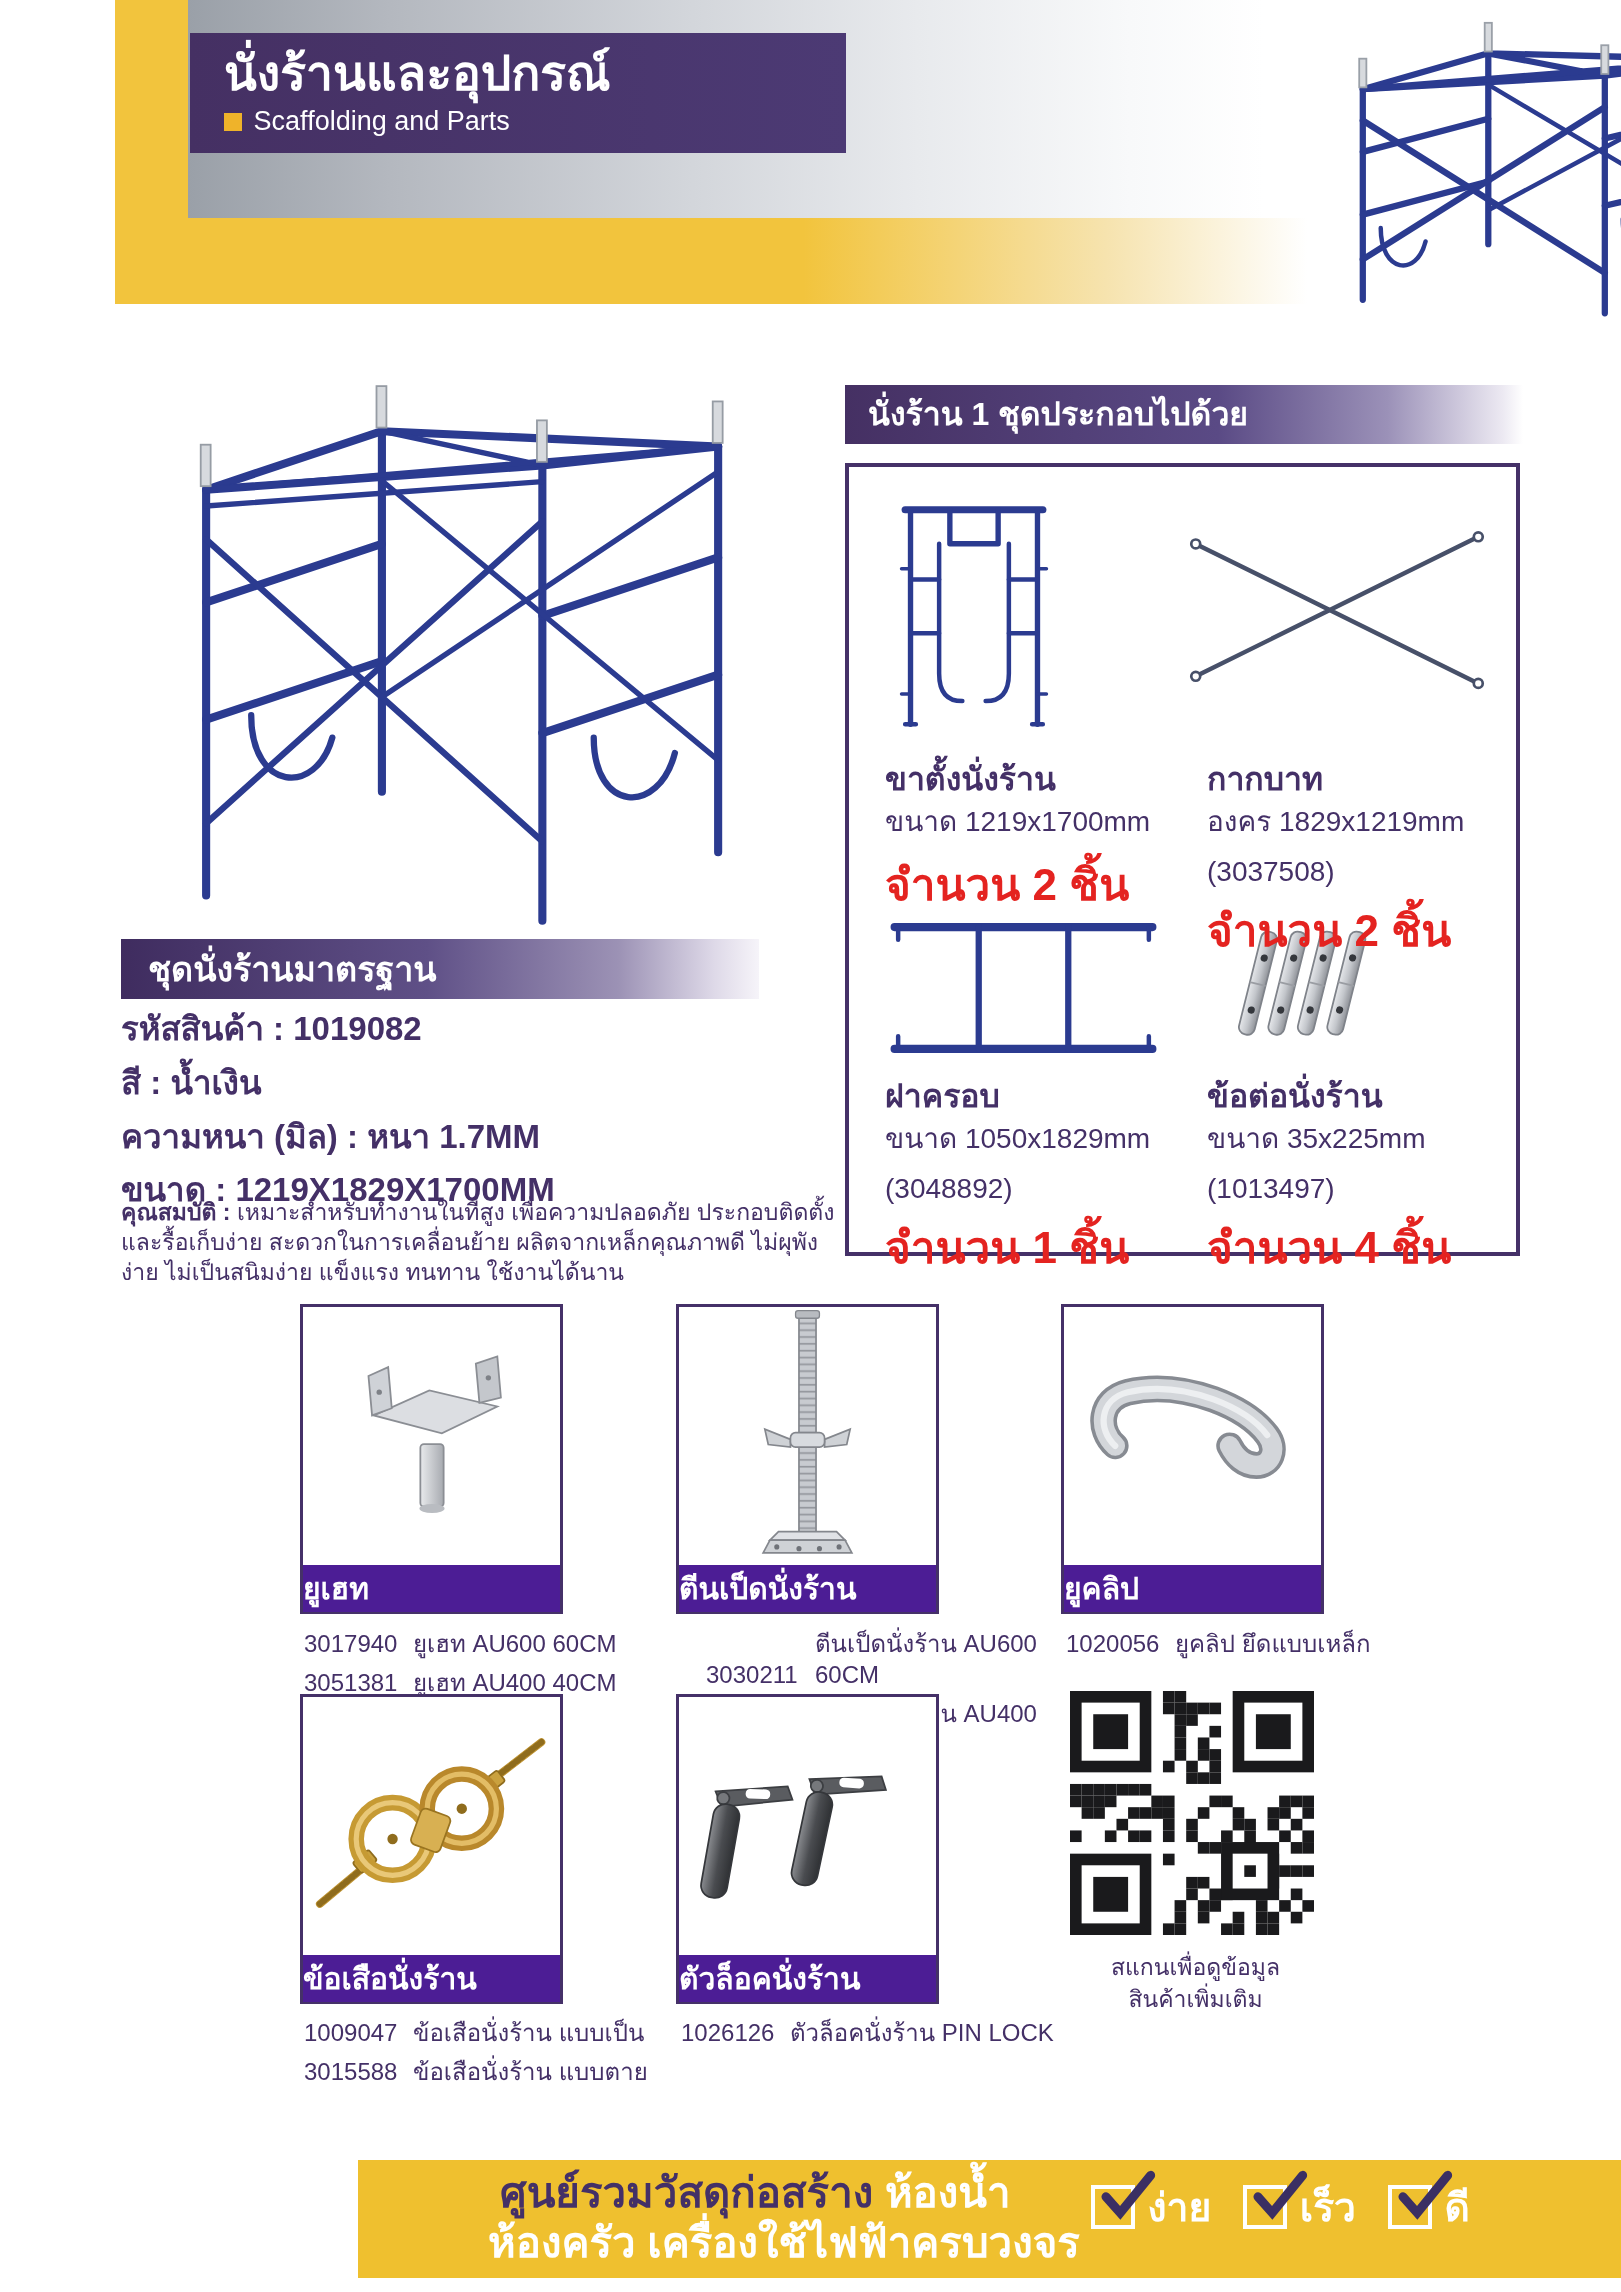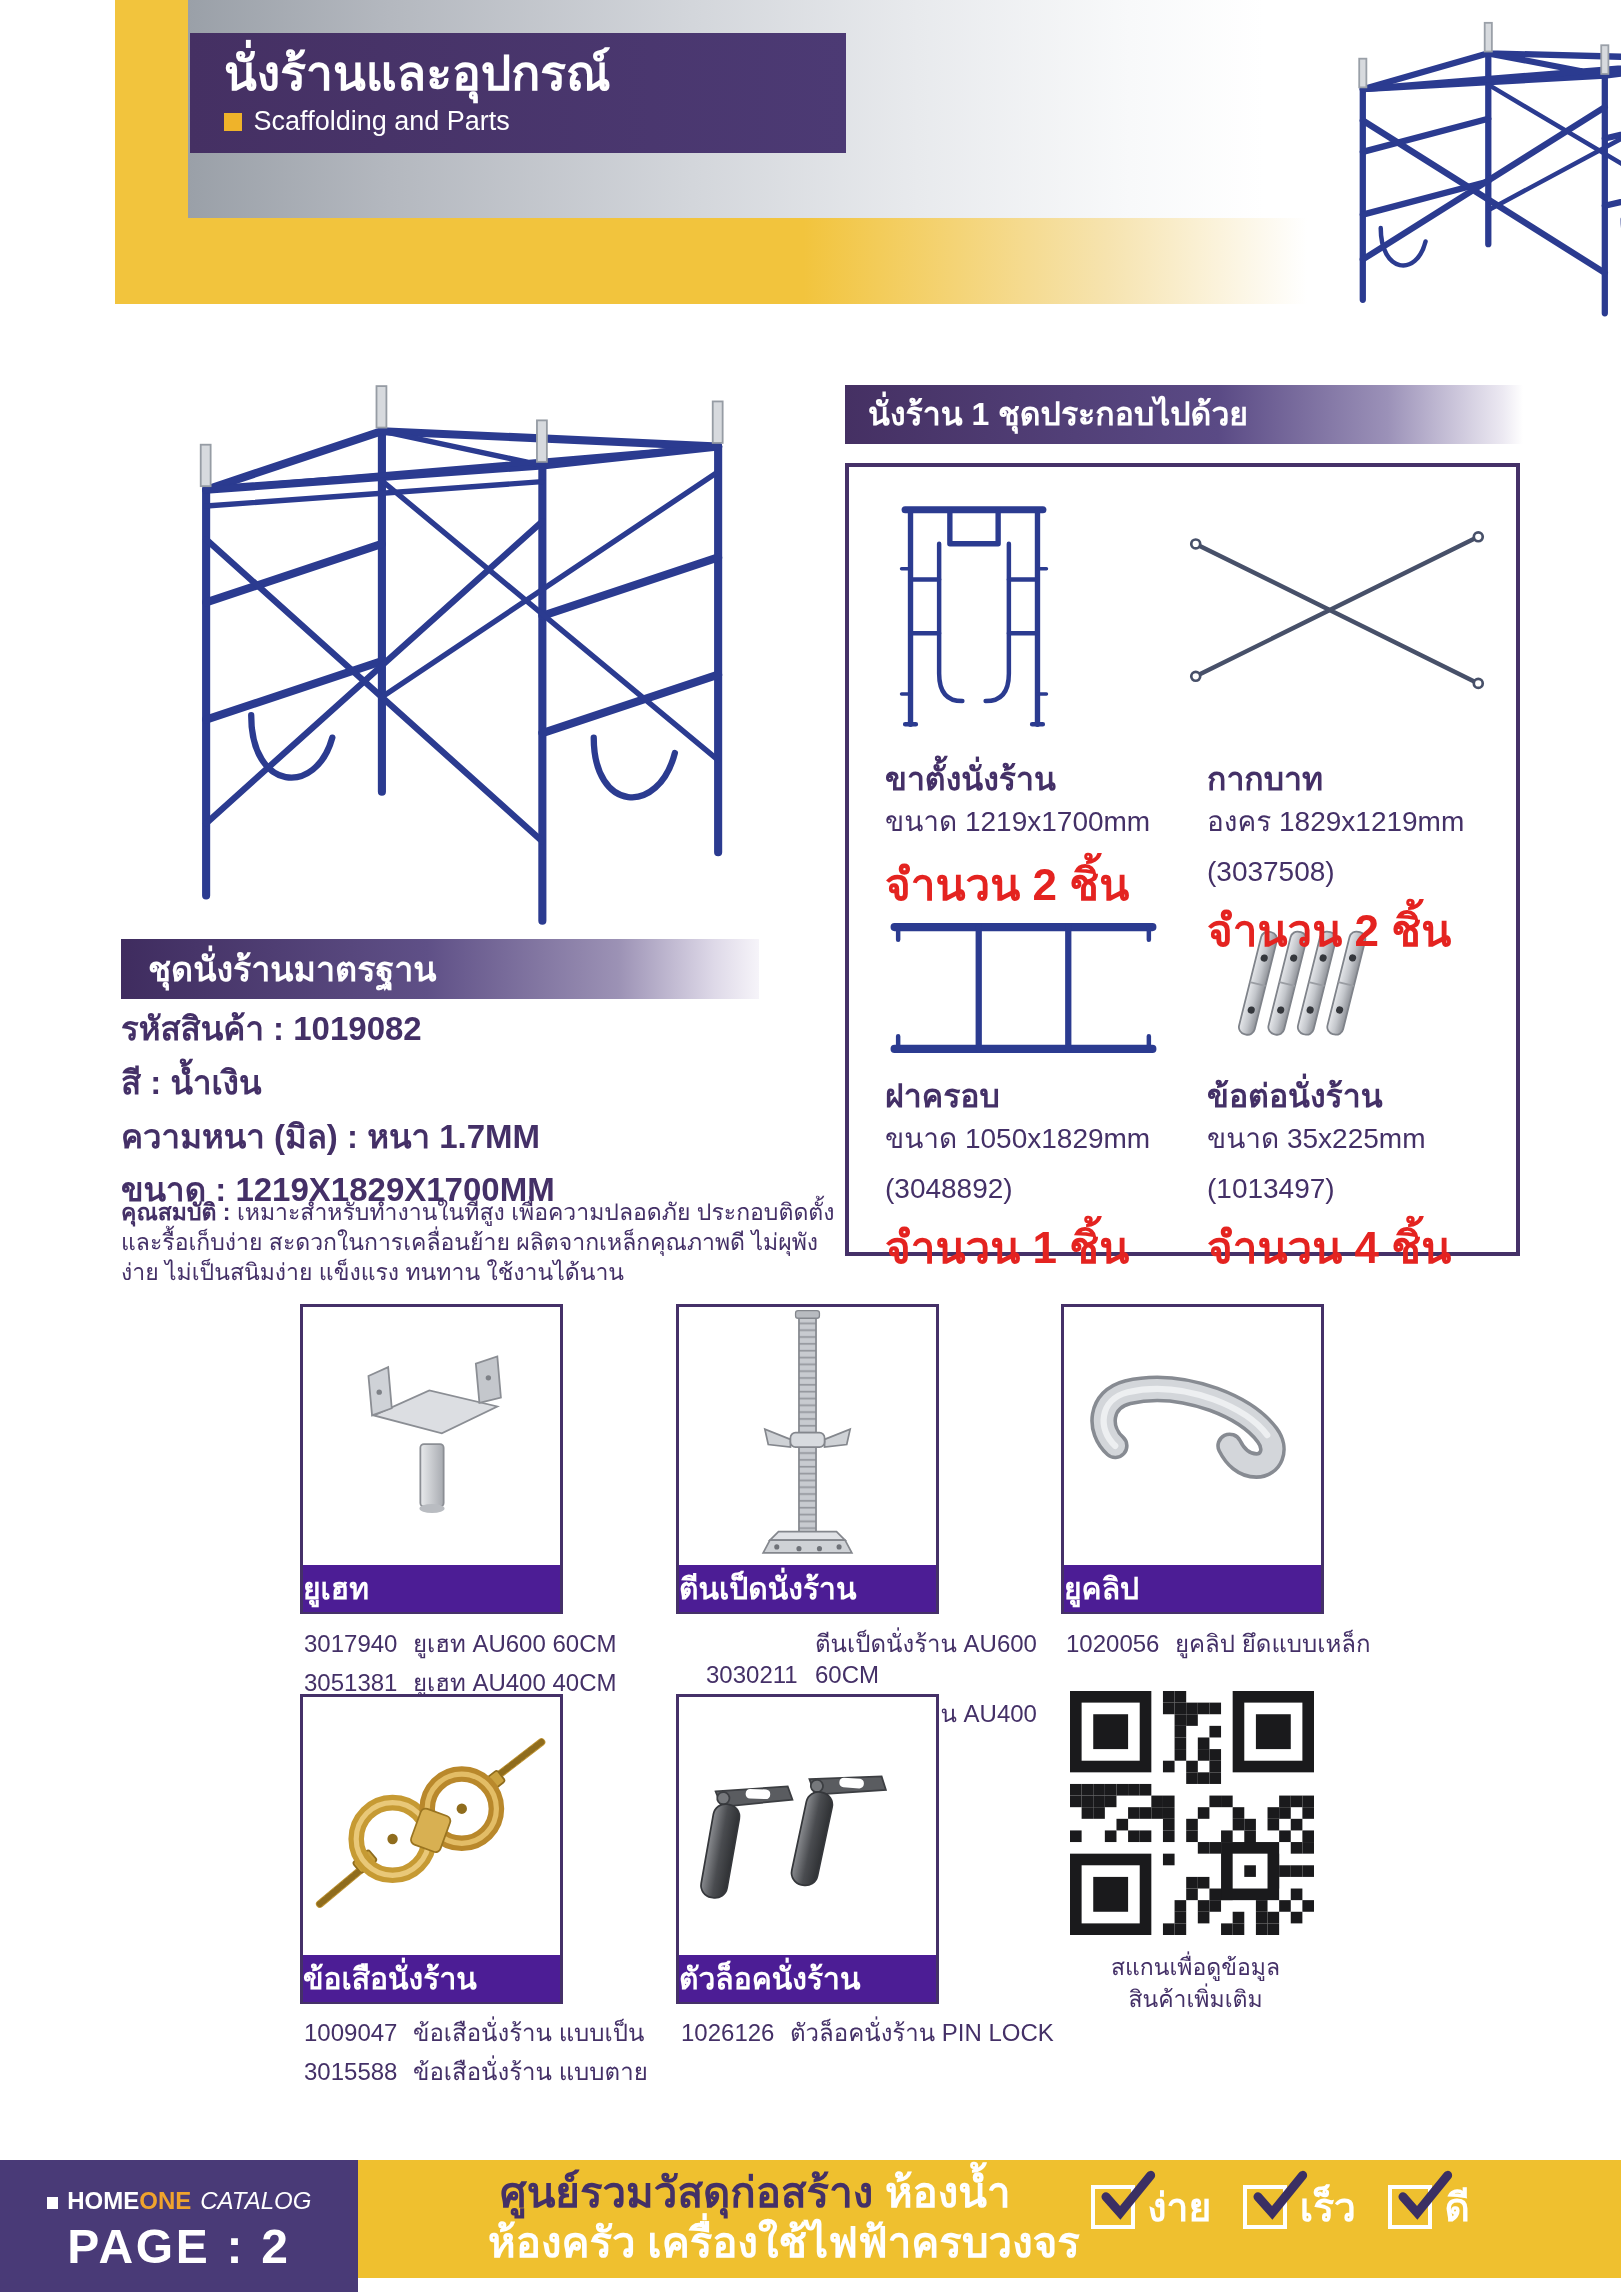--- a/index.html
+++ b/index.html
@@ -536,26 +536,20 @@
         <rect x="156" y="156" width="60" height="60" fill="#1a1a1c"></rect>
         <rect x="168" y="168" width="36" height="36" fill="#ffffff"></rect>
         <rect x="180" y="180" width="12" height="12" fill="#1a1a1c"></rect>
       </svg>
   </div>
   <div class="abs qr-caption" style="left:1061px;top:1951px;">
     <div>สแกนเพื่อดูข้อมูล</div>
     <div>สินค้าเพิ่มเติม</div>
   </div>
 
-  <div class="abs f-purple">
-    <div class="brand-row">
-      <span class="brand-bullet"></span><span class="brand-home">HOME</span><span class="brand-one">ONE</span><span class="brand-cat">CATALOG</span>
-    </div>
-    <div class="page-label">PAGE : 2</div>
-  </div>
 
   <div class="abs f-yellow"></div>
 
   <div class="abs f-tag1">
     <span class="tag-purple">ศูนย์รวมวัสดุก่อสร้าง</span><span class="tag-white"> ห้องน้ำ</span>
   </div>
   <div class="abs f-checks">
     <div class="chk-item">
       <div class="chk-box">
         <svg width="59" height="54" viewBox="0 0 66 60">

